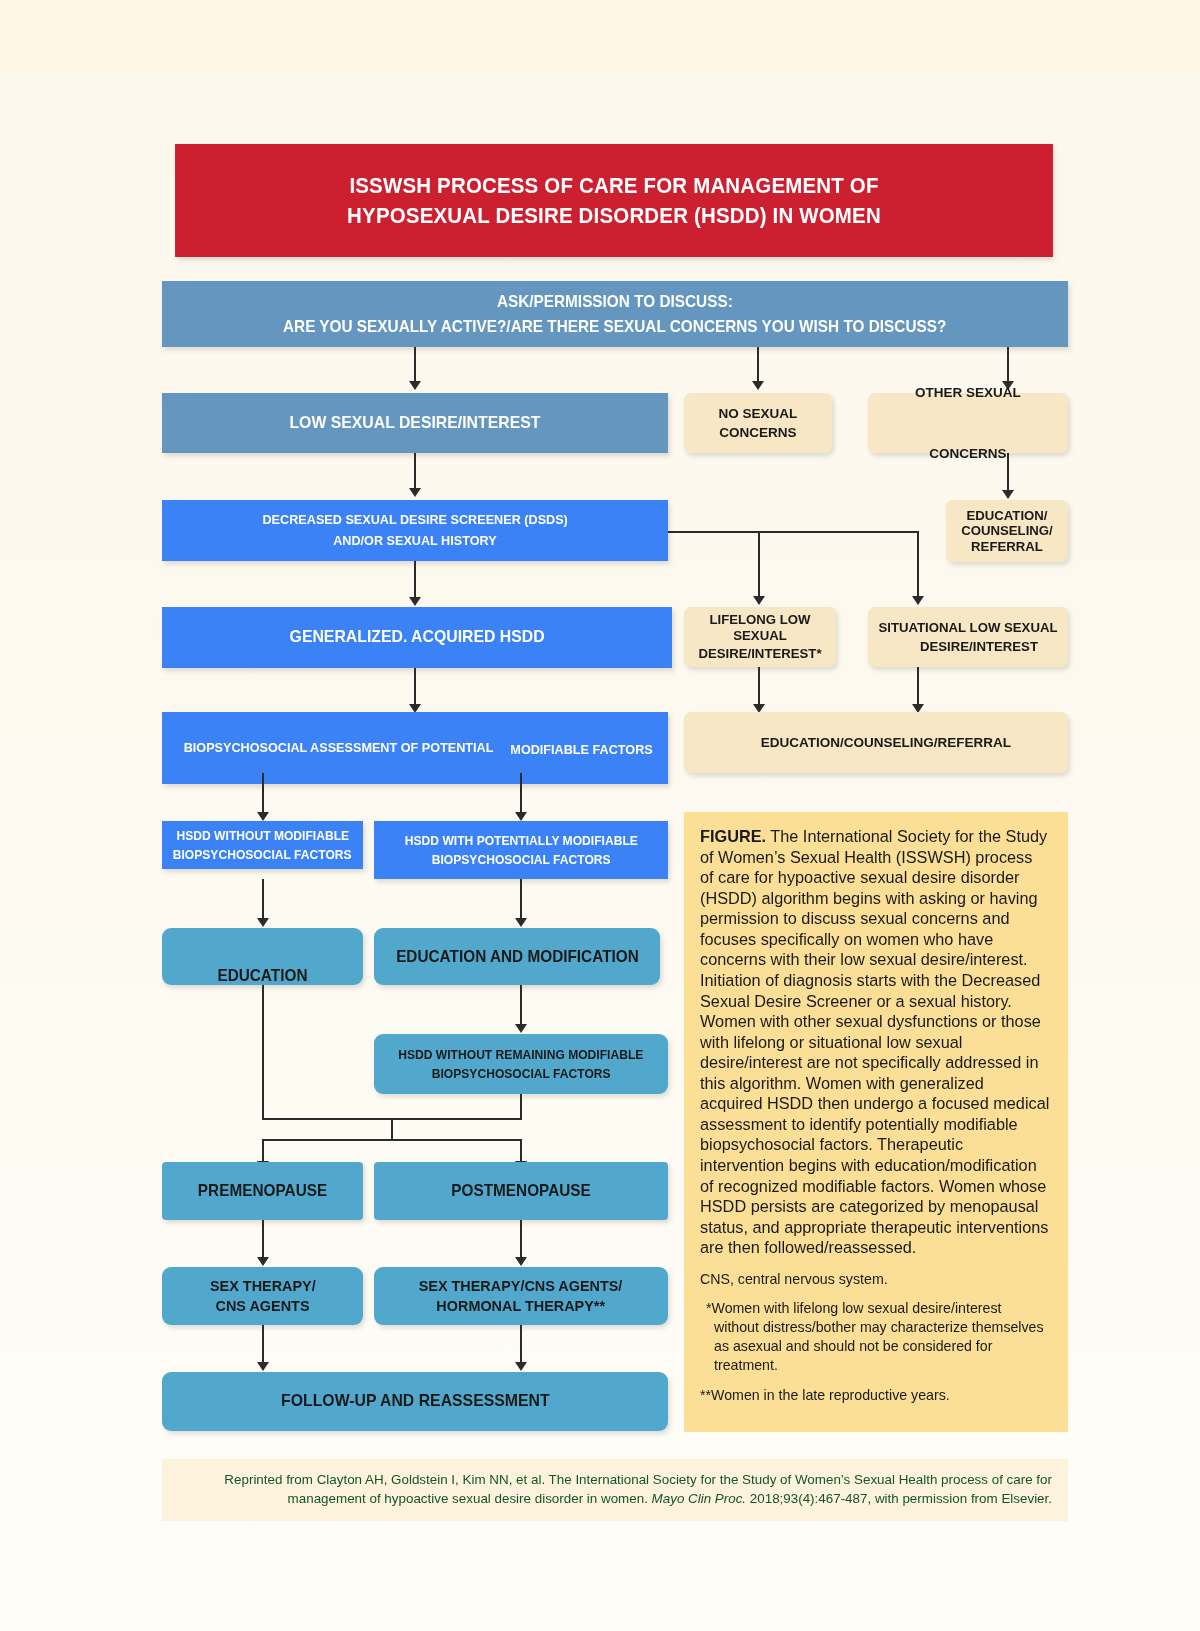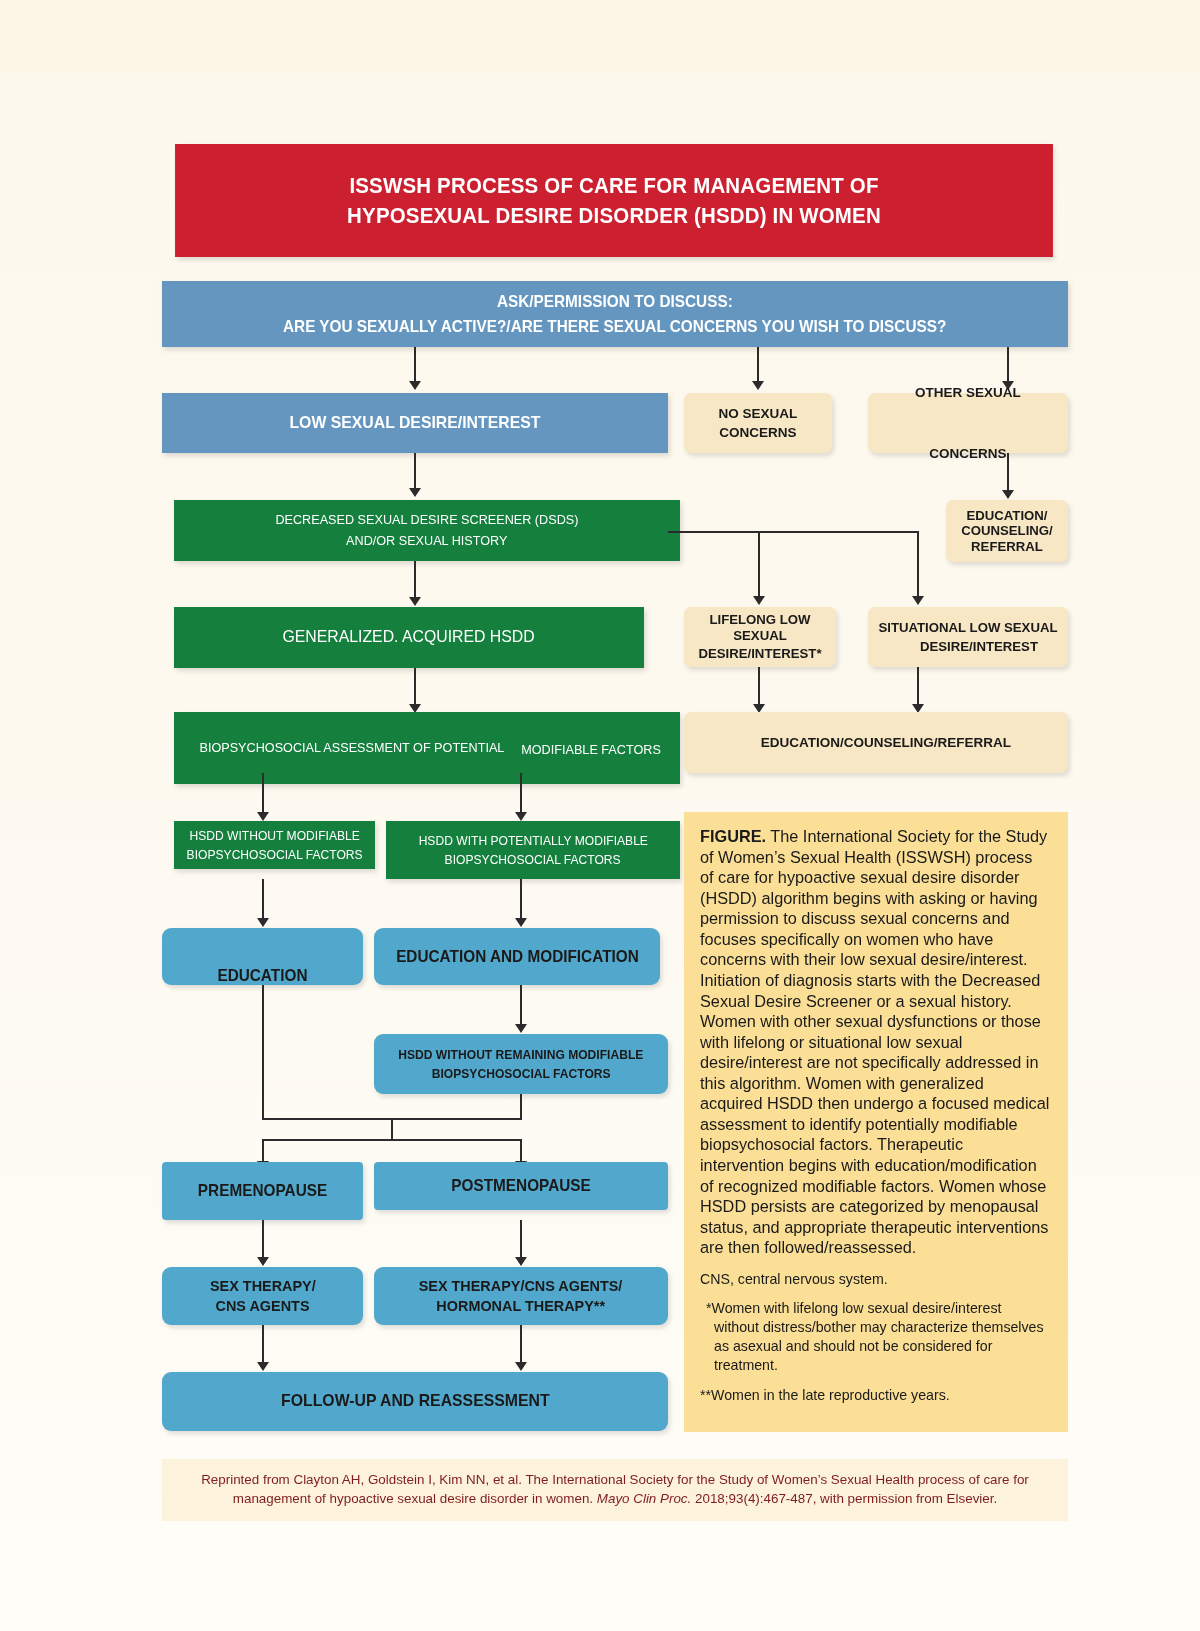--- a/index.html
+++ b/index.html
@@ -30,21 +30,21 @@
     box-shadow: 2px 3px 5px rgba(0,0,0,0.13);
   }
   .b-title {
     background: #cc2031; color: #ffffff;
     font-weight: bold; font-size: 22px; letter-spacing: 0.2px;
     font-stretch: condensed;
     transform: scaleX(0.93);
     transform-origin: center center;
   }
   .b-midblue { background: #6496c0; color: #ffffff; font-weight: bold; }
-  .b-darkblue { background: #15803d; color: #ffffff; font-weight: normal; margin-left: 12px; }
+  .b-darkblue { background: #3b82f6; color: #ffffff; font-weight: bold; }
   .b-teal { background: #52a8cc; color: #1a1a1a; font-weight: bold; border-radius: 9px; }
   .b-cream { background: #f7e7c4; color: #1a1a1a; font-weight: bold; border-radius: 7px; }
   .cond2 { transform: scaleX(0.93); transform-origin: center center; white-space: nowrap; }
 
   
   .ln { position: absolute; background: #2b2b2b; }
   .vl { width: 1.6px; }
   .hl { height: 1.6px; }
   .arrow {
     position: absolute; width: 0; height: 0;
@@ -75,22 +75,22 @@
   .cap-fn2 { font-size: 14.2px; line-height: 1.3; margin-top: 11px !important; }
 
   
   .reprint {
     position: absolute;
     background: #fdf3dd;
     box-sizing: border-box;
     padding: 11px 16px;
     font-size: 13.4px;
     line-height: 1.44;
-    color: #7f1d1d;
-    text-align: center;
+    color: #14532d;
+    text-align: right;
   }
   .reprint i { font-style: italic; }
 </style>
 </head>
 <body>
 
 <div class="topband"></div>
 
 <div class="page">
 
@@ -146,21 +146,21 @@
 
   <div class="ln hl" style="left:668px; top:531px; width:250px;"></div>
   <div class="ln vl" style="left:758px; top:531px; height:68px;"></div>
   <div class="arrow" style="left:753px; top:596px;"></div>
   <div class="ln vl" style="left:917px; top:531px; height:68px;"></div>
   <div class="arrow" style="left:912px; top:596px;"></div>
 
   <div class="ln vl" style="left:414px; top:561px; height:39px;"></div>
   <div class="arrow" style="left:409px; top:597px;"></div>
 
-  <div class="box b-darkblue" style="left:162px; top:607px; width:470px; height:61px; font-size:17px;">
+  <div class="box b-darkblue" style="left:162px; top:607px; width:510px; height:61px; font-size:17px;">
     <span class="cond2">GENERALIZED. ACQUIRED HSDD</span>
   </div>
 
   <div class="box b-cream" style="left:684px; top:607px; width:152px; height:60px; flex-direction:column; font-size:13.2px;">
     <div>LIFELONG LOW SEXUAL</div>
     <div style="margin-top:3px;">DESIRE/INTEREST*</div>
   </div>
 
   <div class="box b-cream" style="left:868px; top:607px; width:200px; height:60px; flex-direction:column; font-size:13.2px;">
     <div>SITUATIONAL LOW SEXUAL</div>
@@ -227,21 +227,21 @@
   <div class="ln hl" style="left:262px; top:1139px; width:260px;"></div>
   <div class="ln vl" style="left:262px; top:1139px; height:25px;"></div>
   <div class="arrow" style="left:257px; top:1161px;"></div>
   <div class="ln vl" style="left:520px; top:1139px; height:25px;"></div>
   <div class="arrow" style="left:515px; top:1161px;"></div>
 
   <div class="box b-teal" style="left:162px; top:1162px; width:201px; height:58px; font-size:16.5px; border-radius:4px;">
     <span class="cond2">PREMENOPAUSE</span>
   </div>
 
-  <div class="box b-teal" style="left:374px; top:1162px; width:294px; height:48px; font-size:16.5px; border-radius:4px;">
+  <div class="box b-teal" style="left:374px; top:1162px; width:294px; height:58px; font-size:16.5px; border-radius:4px;">
     <span class="cond2">POSTMENOPAUSE</span>
   </div>
 
   <div class="ln vl" style="left:262px; top:1220px; height:40px;"></div>
   <div class="arrow" style="left:257px; top:1257px;"></div>
   <div class="ln vl" style="left:520px; top:1220px; height:40px;"></div>
   <div class="arrow" style="left:515px; top:1257px;"></div>
 
   <div class="box b-teal" style="left:162px; top:1267px; width:201px; height:58px; flex-direction:column; font-size:15.5px;">
     <div class="cond2">SEX THERAPY/</div>

